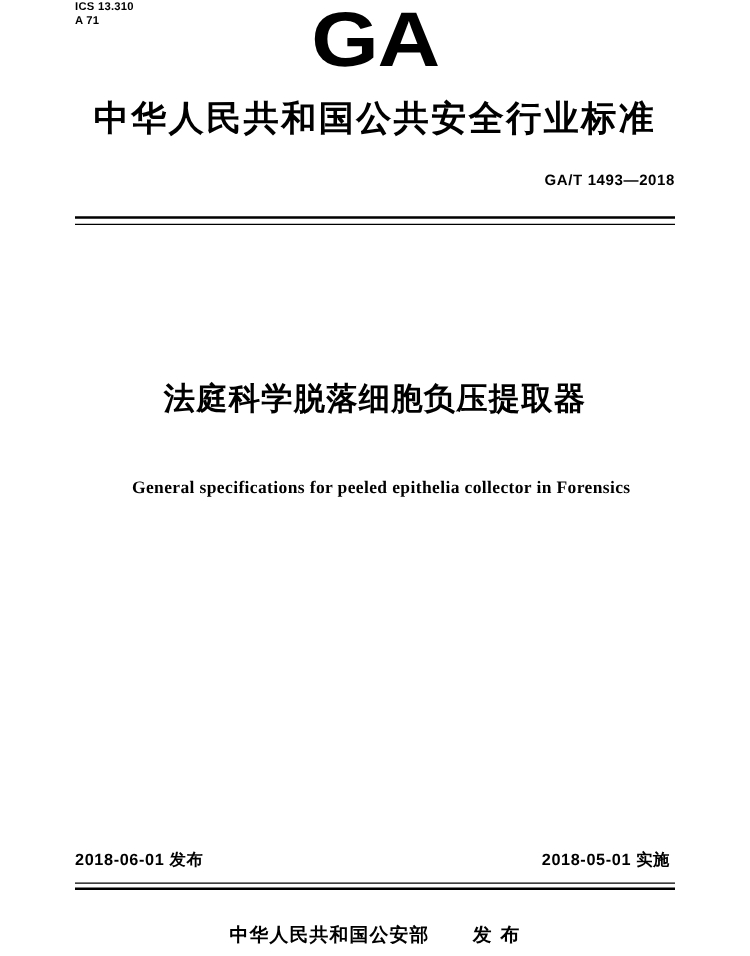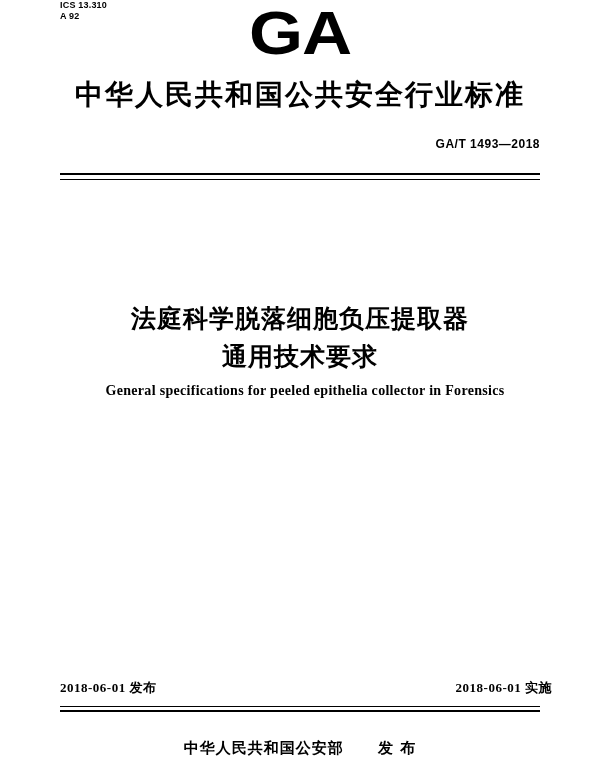--- a/index.html
+++ b/index.html
@@ -127,25 +127,25 @@
     font-size: 14px;
     font-weight: bold;
     letter-spacing: 0.3px;
     padding-left: 10px;
   }
 
   
   .footer-dates {
     position: absolute;
     left: 60px;
-    right: 48px;
+    right: 64px;
     top: 679px;
     display: flex;
     justify-content: space-between;
-    font-family: Liberation Serif, serif;
+    font-family: Liberation Sans, sans-serif;
     font-size: 13px;
     font-weight: bold;
     letter-spacing: 0.5px;
   }
 
   
   .issuer {
     position: absolute;
     left: 0;
     right: 0;
@@ -162,45 +162,44 @@
     width: 22px;
   }
 </style>
 </head>
 <body>
 
 <div class="page">
 
   <div class="ics-block">
     <div>ICS 13.310</div>
-    <div>A 92</div>
+    <div>A 71</div>
   </div>
 
   <div class="ga-logo">GA</div>
 
   <div class="std-heading">中华人民共和国公共安全行业标准</div>
 
   <div class="std-number">GA/T 1493—2018</div>
 
   <div class="rule rule-top-thick"></div>
   <div class="rule rule-top-thin"></div>
 
   <div class="title-cn">
     <span class="line">法庭科学脱落细胞负压提取器</span>
-    <span class="line">通用技术要求</span>
   </div>
 
   <div class="title-en">General specifications for peeled epithelia collector in Forensics</div>
 
   <div class="rule rule-bottom-thin"></div>
   <div class="rule rule-bottom-thick"></div>
 
   <div class="footer-dates">
     <span>2018-06-01 发布</span>
-    <span>2018-06-01 实施</span>
+    <span>2018-05-01 实施</span>
   </div>
 
   <div class="issuer">
     <span>中华人民共和国公安部</span>
     <span class="gap"></span>
     <span>发 布</span>
   </div>
 
 </div>
 

